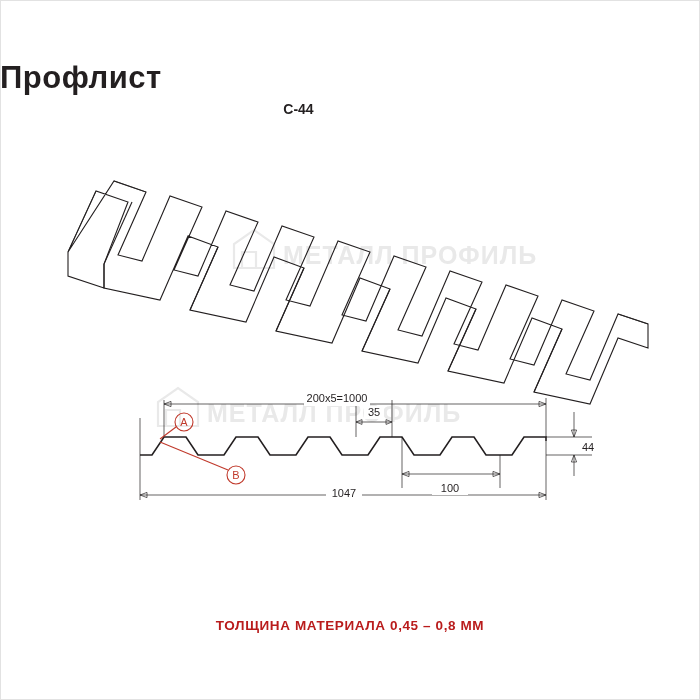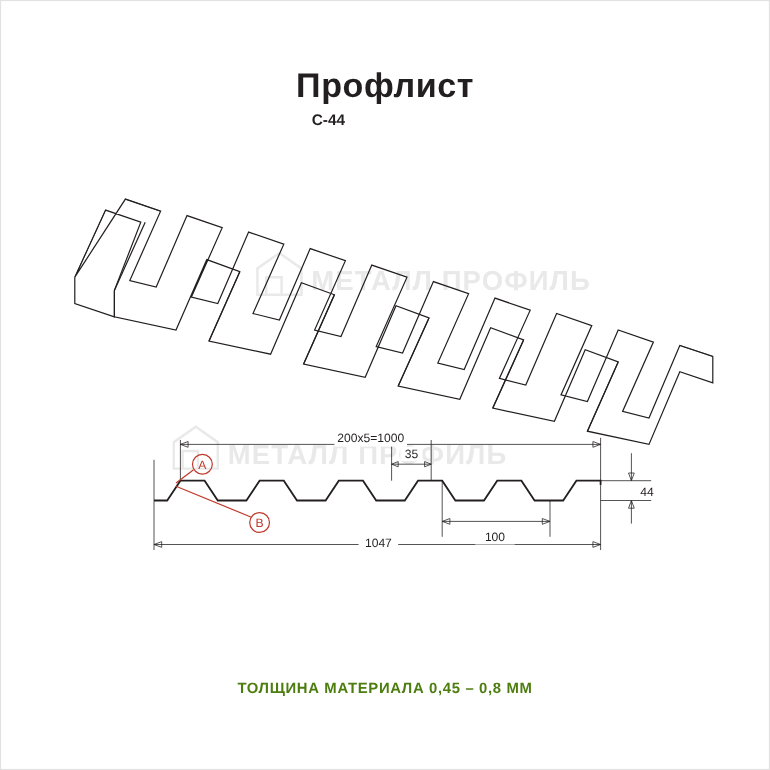--- a/index.html
+++ b/index.html
@@ -28,21 +28,21 @@
     width: 700px; height: 700px;
     border: 1px solid #e2e2e2;
     box-sizing: border-box;
     pointer-events: none;
   }
   .title {
     position: absolute;
     top: 60px;
     left: 0;
     width: 700px;
-    text-align: center;
+    text-align: left;
     font-size: 31px;
     font-weight: bold;
     letter-spacing: 0.5px;
     color: #231f20;
   }
   .subtitle {
     position: absolute;
     top: 101px;
     left: 0;
     width: 597px;
@@ -53,21 +53,21 @@
   }
   .footer-note {
     position: absolute;
     top: 618px;
     left: 0;
     width: 700px;
     text-align: center;
     font-size: 13.5px;
     font-weight: bold;
     letter-spacing: 0.6px;
-    color: #4d7c0f;
+    color: #b91c1c;
   }
   .iso-svg, .sec-svg, .wm-svg {
     position: absolute;
     left: 0;
     top: 0;
   }
   .wm-layer {
     position: absolute;
     left: 0; top: 0;
     width: 700px; height: 700px;

